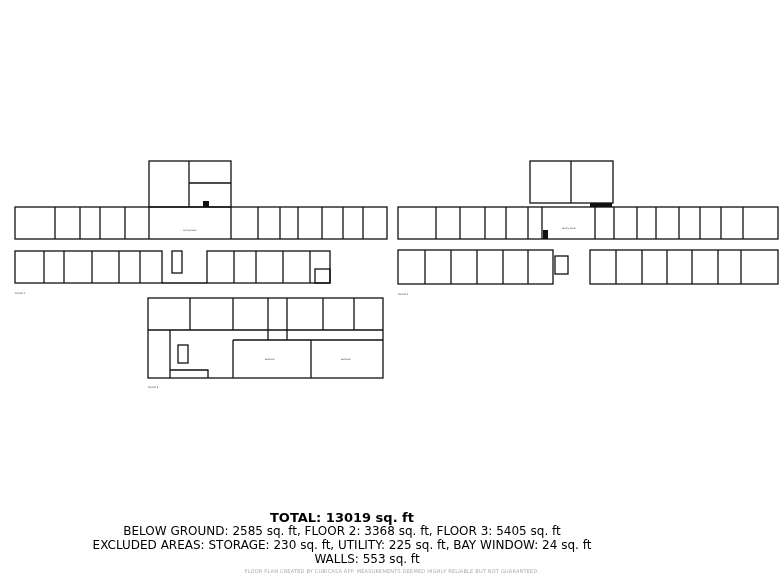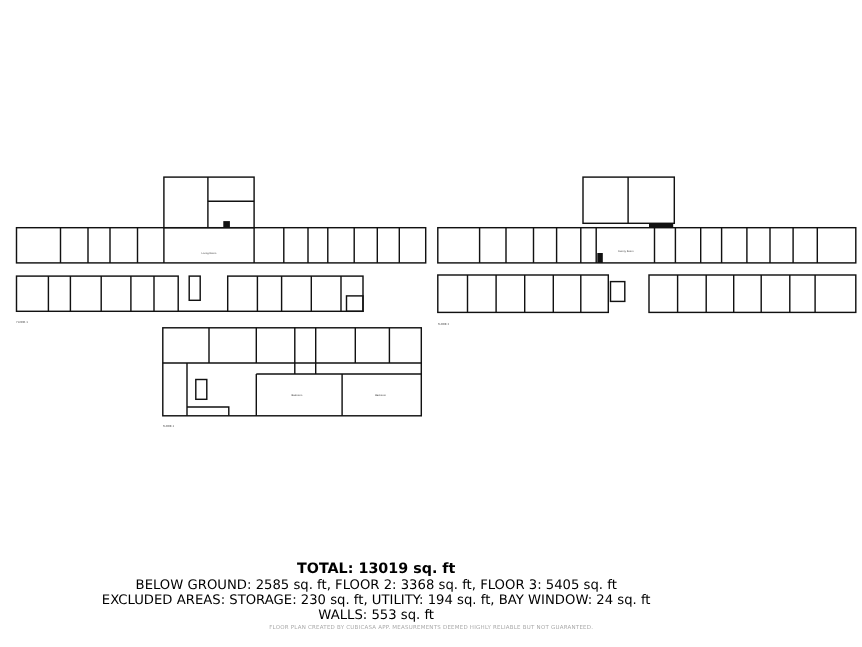--- a/index.html
+++ b/index.html
@@ -3,21 +3,21 @@
 <meta charset="utf-8">
 <style>
   html,body{margin:0;padding:0;background:#ffffff;}
   body{width:784px;height:588px;position:relative;overflow:hidden;font-family:"DejaVu Sans",sans-serif;color:#000;}
   .plan{position:absolute;left:0;top:0;}
   .room-label{font-size:2.2px;fill:#333;text-anchor:middle;font-family:"DejaVu Sans",sans-serif;}
   .floor-tag{font-size:2.4px;fill:#444;font-family:"DejaVu Sans",sans-serif;}
   .summary{position:absolute;left:0;width:684px;text-align:center;}
   .total{top:510px;font-weight:bold;font-size:13px;}
   .line{font-size:12px;}
-  .l1{top:524px;} .l2{top:538px;} .l3{top:552px;}
+  .l1{top:524px;} .l2{top:538px;} .l3{top:552px;margin-left:25px;}
   .disclaimer{position:absolute;top:568px;left:0;width:784px;text-align:center;font-size:5px;color:#aaaaaa;letter-spacing:.2px;}
 </style>
 </head>
 <body>
 
 <svg class="plan" width="784" height="500" viewBox="0 0 784 500">
   <g fill="none" stroke="#111" stroke-width="1.3">
 
     <g>
 
@@ -118,15 +118,15 @@
     <text class="floor-tag" x="398" y="295">FLOOR 2</text>
     <text class="room-label" x="190" y="231">Living Room</text>
     <text class="room-label" x="569" y="229">Family Room</text>
     <text class="room-label" x="270" y="360">Bedroom</text>
     <text class="room-label" x="346" y="360">Bedroom</text>
   </g>
 </svg>
 
 <div class="summary total">TOTAL: 13019 sq. ft</div>
 <div class="summary line l1">BELOW GROUND: 2585 sq. ft, FLOOR 2: 3368 sq. ft, FLOOR 3: 5405 sq. ft</div>
-<div class="summary line l2">EXCLUDED AREAS: STORAGE: 230 sq. ft, UTILITY: 194 sq. ft, BAY WINDOW: 24 sq. ft</div>
+<div class="summary line l2">EXCLUDED AREAS: STORAGE: 230 sq. ft, UTILITY: 225 sq. ft, BAY WINDOW: 24 sq. ft</div>
 <div class="summary line l3">WALLS: 553 sq. ft</div>
 <div class="disclaimer">FLOOR PLAN CREATED BY CUBICASA APP. MEASUREMENTS DEEMED HIGHLY RELIABLE BUT NOT GUARANTEED.</div>
 
 </body></html>

